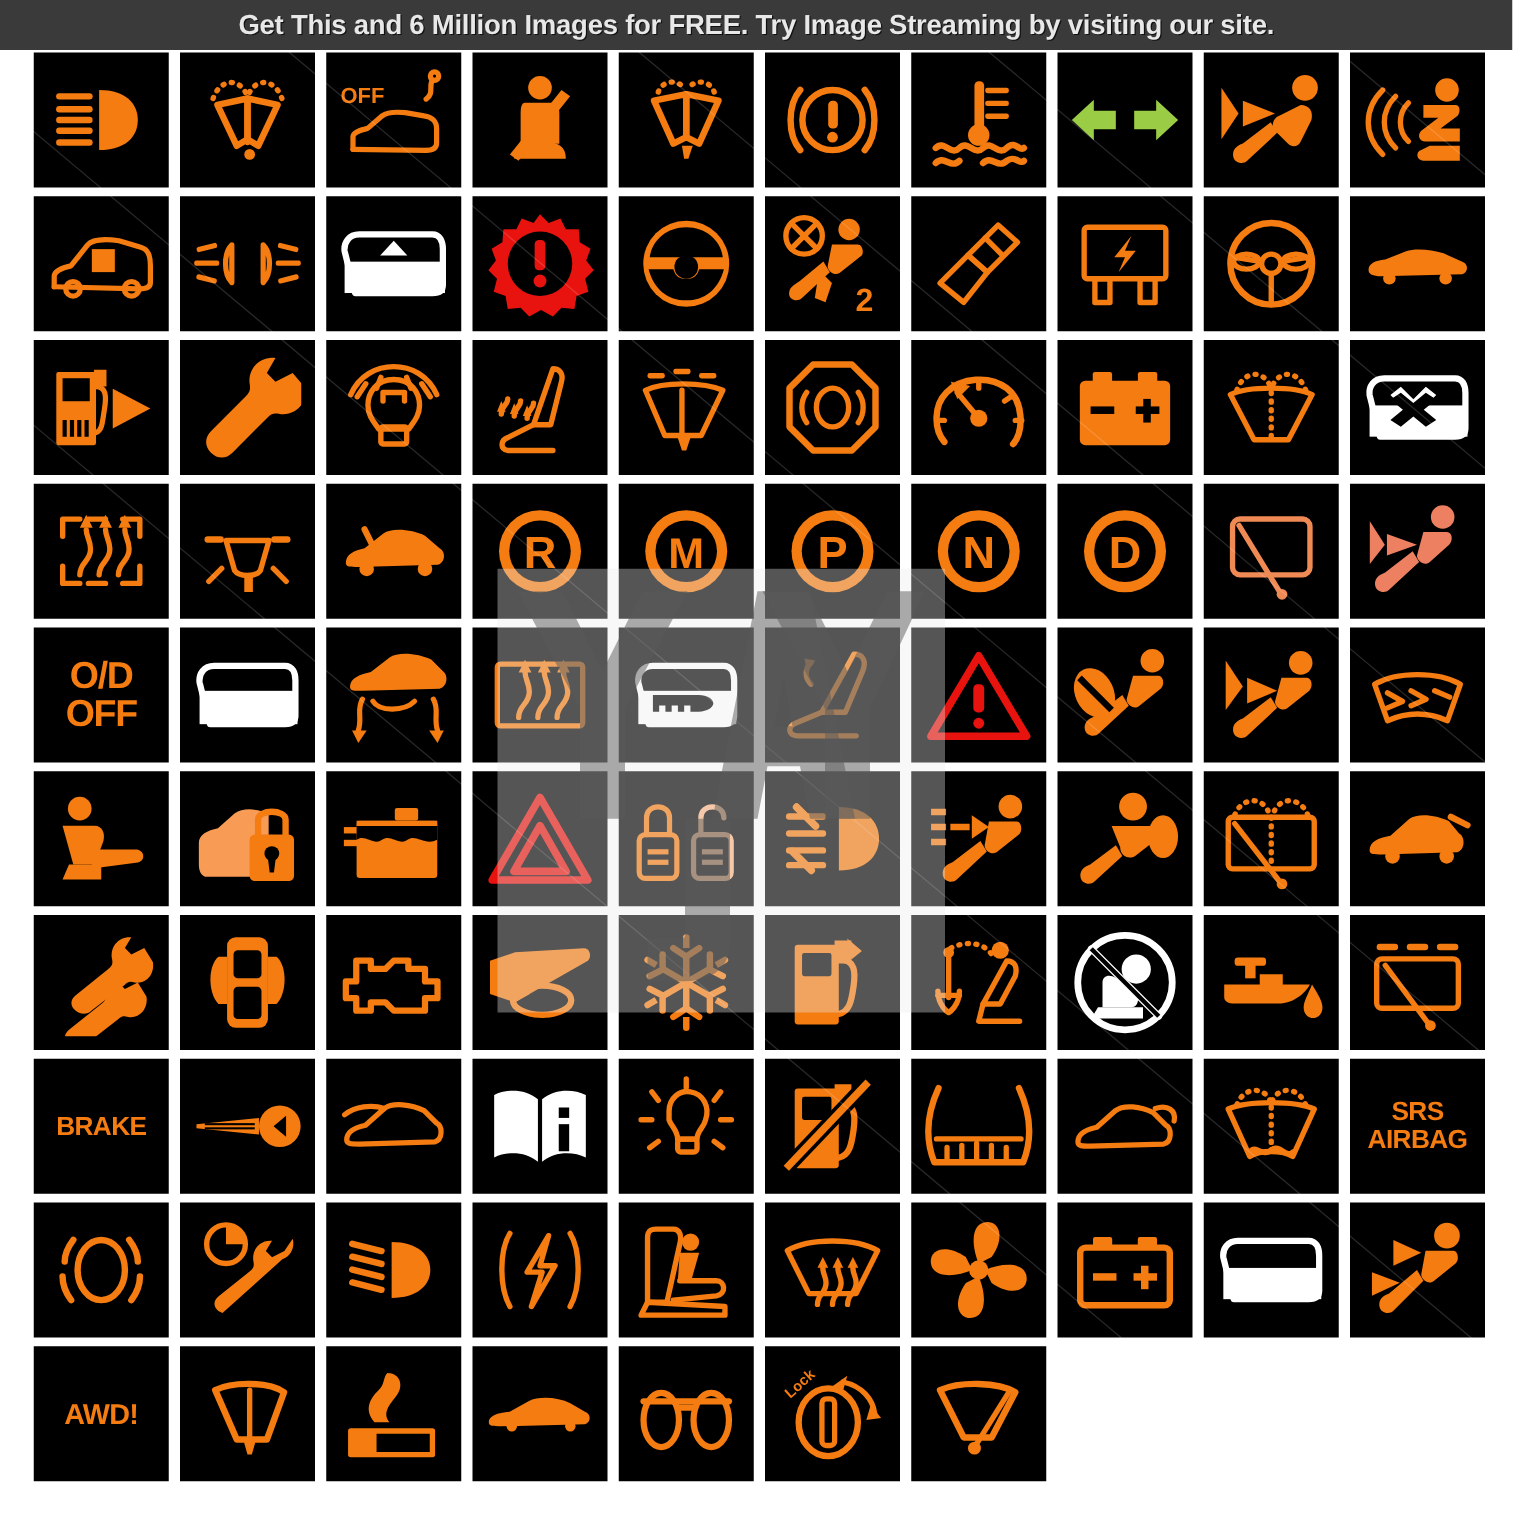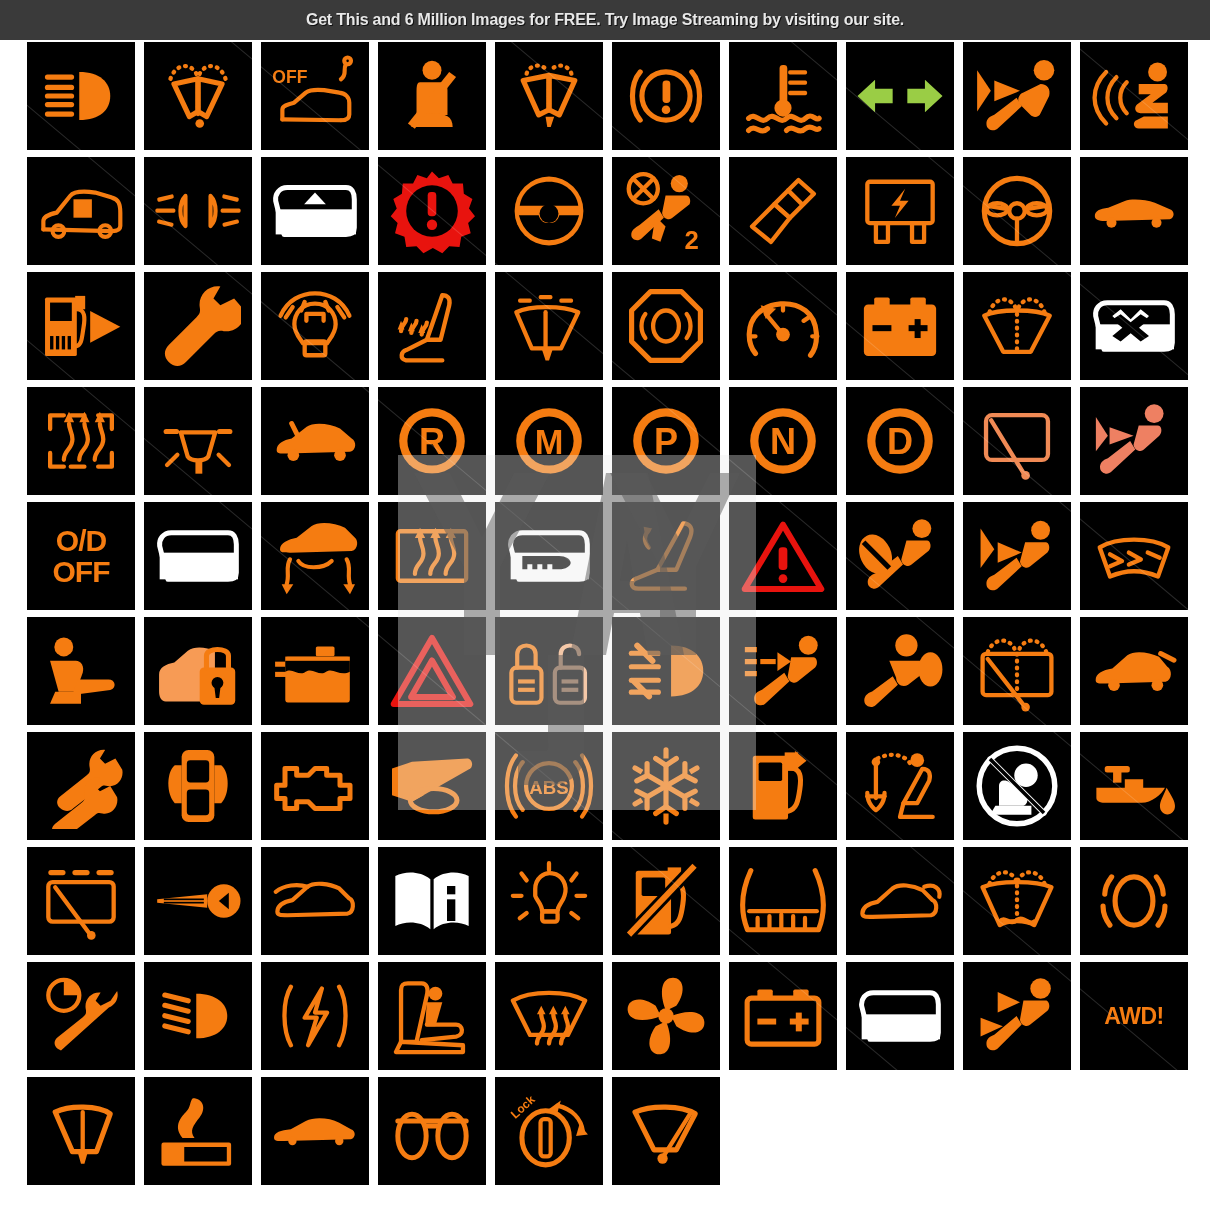--- a/index.html
+++ b/index.html
@@ -11,21 +11,21 @@
 
   
   #banner{
     position:absolute;left:0;top:0;width:1210px;height:40px;
     background:#3a3a3a;
     display:flex;align-items:center;justify-content:center;
     box-sizing:border-box;
     z-index:40;
   }
   #banner .btxt{
-    color:#e8e8e8;font-size:16px;font-weight:bold;letter-spacing:-0.2px;
+    color:#e8e8e8;font-size:22px;font-weight:bold;letter-spacing:-0.2px;
     white-space:nowrap;
     text-shadow:1px 1px 0 #111;
     font-family:"Liberation Sans","DejaVu Sans",sans-serif;
     text-align:right;
   }
 
   
   #grid{
     position:absolute;left:27px;top:42px;
     width:1156px;height:1150px;
@@ -820,32 +820,20 @@
  <svg width="90" height="66" viewBox="0 0 108 78">
         <g>
   <path class="f" d="M6 18 L6 50 L30 58 L30 10 Z"></path>
   <path class="f" d="M30 10 L96 6 C102 6 104 14 100 18 L30 58 Z"></path>
   <ellipse class="s" cx="56" cy="56" rx="28" ry="14"></ellipse>
   <path class="f" d="M28 42 L44 50 L30 58 Z"></path>
  </g>
       </svg>
 </div>
 
-<div class="cell">
- <svg width="90" height="86" viewBox="0 0 106 100">
-        <g>
-  <circle class="s2" cx="53" cy="50" r="27"></circle>
-  <text class="f" x="53" y="59" font-size="22" font-weight="bold" text-anchor="middle" font-family="Liberation Sans, sans-serif">ABS</text>
-  <path class="s2" d="M22 22 C10 36 10 64 22 78"></path>
-  <path class="s2" d="M84 22 C96 36 96 64 84 78"></path>
-  <path class="s2" d="M14 14 C0 32 0 68 14 86" stroke-width="4"></path>
-  <path class="s2" d="M92 14 C106 32 106 68 92 86" stroke-width="4"></path>
- </g>
-      </svg>
-</div>
 
 <div class="cell">
  <svg width="86" height="86" viewBox="0 0 100 100">
         <g>
   <g stroke="#F57C11" stroke-width="6" stroke-linecap="round">
    <path d="M50 8 L50 92"></path>
    <path d="M14 29 L86 71"></path>
    <path d="M86 29 L14 71"></path>
    <path d="M38 18 L50 26 L62 18"></path>
    <path d="M38 82 L50 74 L62 82"></path>
@@ -915,20 +903,23 @@
   <rect class="f" x="12" y="14" width="20" height="6" rx="3"></rect>
   <rect class="f" x="40" y="14" width="20" height="6" rx="3"></rect>
   <rect class="f" x="68" y="14" width="20" height="6" rx="3"></rect>
   <rect class="s2" x="12" y="28" width="76" height="46" rx="5"></rect>
   <path class="s2" d="M20 34 L60 88"></path>
   <circle class="f" cx="62" cy="90" r="5"></circle>
  </g>
       </svg>
 </div>
 
+<div class="cell">
+ <div class="txt" style="font-size:21px;letter-spacing:-0.5px;">BRAKE</div>
+</div>
 
 <div class="cell">
  <svg width="92" height="50" viewBox="0 0 110 60">
         <g>
   <circle class="f" cx="86" cy="30" r="20"></circle>
   <path class="f" d="M66 22 L6 28 L6 32 L66 38 Z"></path>
   <rect x="14" y="27" width="48" height="2" fill="#000"></rect>
   <rect x="14" y="31" width="48" height="2" fill="#000"></rect>
   <path d="M92 20 L80 30 L92 40 Z" fill="#000"></path>
  </g>
@@ -1002,20 +993,26 @@
         <g>
   <path class="dot" d="M18 30 C24 14 42 12 49 26"></path>
   <path class="dot" d="M82 30 C76 14 58 12 51 26"></path>
   <path class="s2" d="M10 34 C28 26 72 26 90 34 L70 78 C60 72 40 72 30 78 Z"></path>
   <path class="dot" d="M50 32 L50 80"></path>
   <path class="s2" d="M30 74 C36 66 42 80 50 72 C58 66 64 80 70 74"></path>
  </g>
       </svg>
 </div>
 
+<div class="cell">
+ <div style="text-align:center;">
+  <div class="txt" style="white-space:pre-line;font-size:21px;line-height:1.05;letter-spacing:-0.5px;">SRS
+AIRBAG</div>
+ </div>
+</div>
 
 <div class="cell">
  <svg width="86" height="86" viewBox="0 0 100 100">
         <g>
   <ellipse class="s" cx="50" cy="50" rx="22" ry="28"></ellipse>
   <path class="s" d="M24 22 C18 30 16 38 16 42"></path>
   <path class="s" d="M14 56 C14 62 16 70 22 78"></path>
   <path class="s" d="M76 22 C82 30 84 38 84 42"></path>
   <path class="s" d="M86 56 C86 62 84 70 78 78"></path>
  </g>

